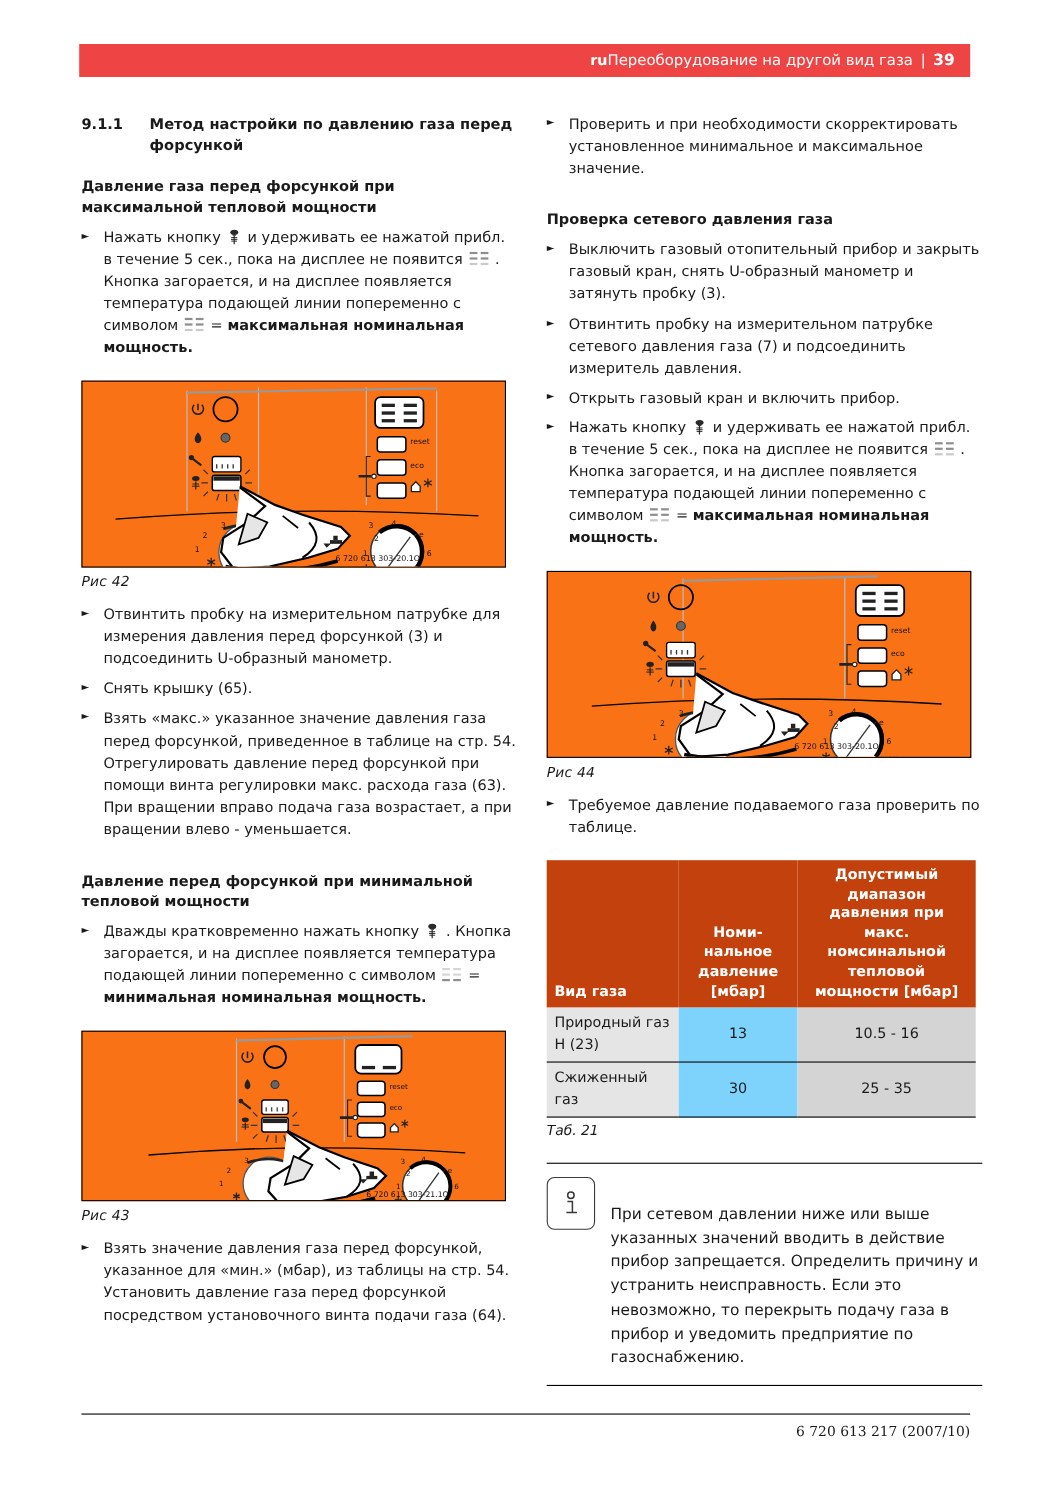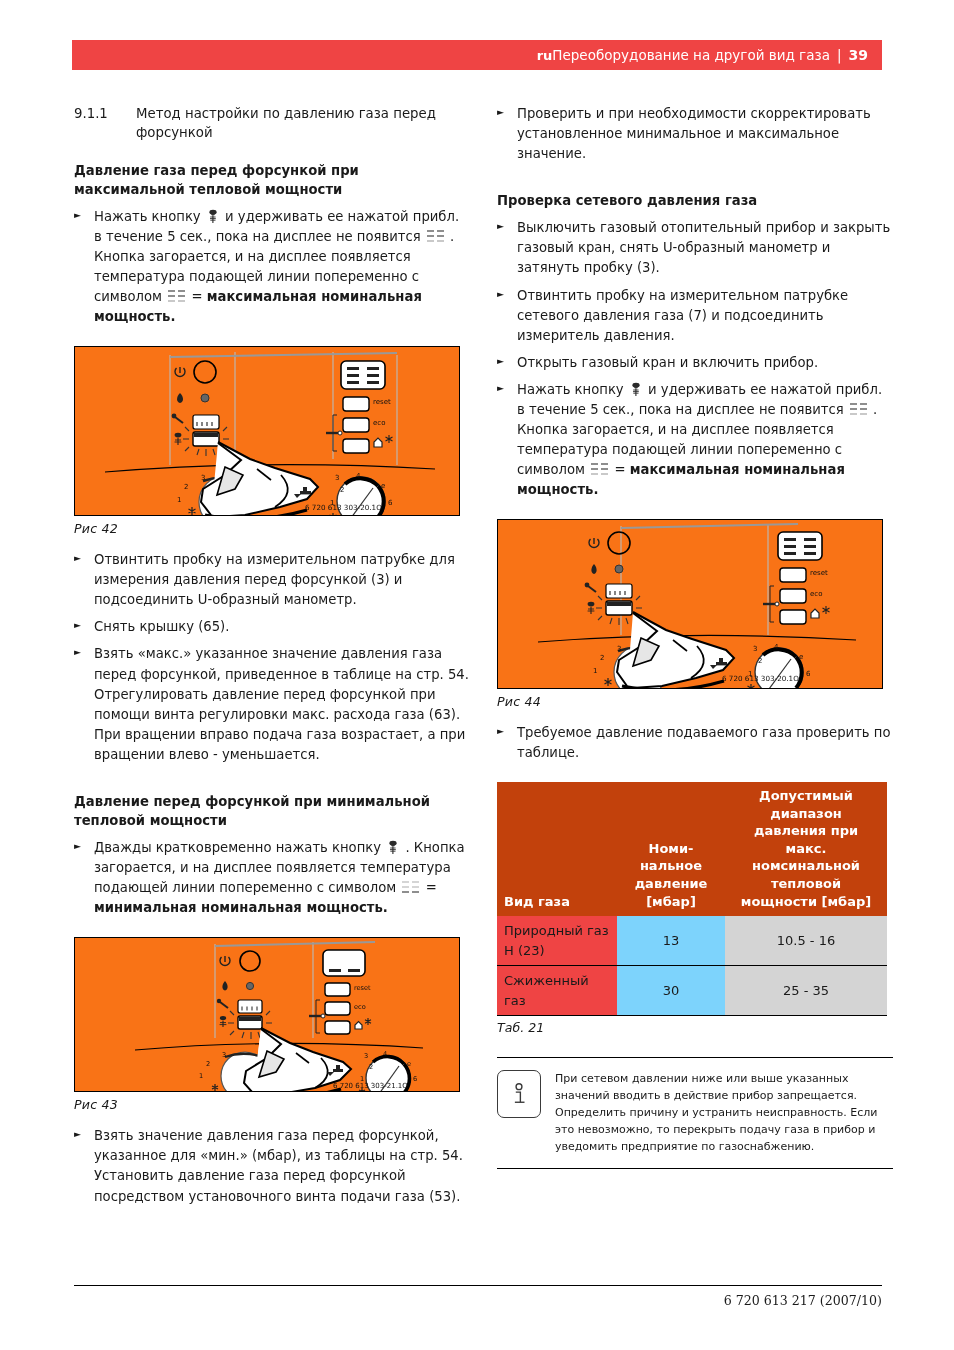--- a/index.html
+++ b/index.html
@@ -52,21 +52,21 @@
     top: 104px;
     width: 396px;
   }
   .col-left  { left: 74px; }
   .col-right { left: 497px; }
 
   
   .sec-num-head {
     display: flex;
     font-size: 13.3px;
-    font-weight: normal;
+    font-weight: bold;
     line-height: 1.45;
     margin: 0 0 18px 0;
   }
   .sec-num { width: 62px; flex: 0 0 62px; }
   .sec-title { flex: 1; }
 
   h3.sub {
     font-size: 13.2px;
     font-weight: bold;
     line-height: 1.45;
@@ -167,21 +167,21 @@
   table.gas th.c1 { text-align: left;   width: 106px; }
   table.gas th.c2 { text-align: center; width: 94px; }
   table.gas th.c3 { text-align: center; }
   table.gas td {
     border-bottom: 1px solid #000;
     padding: 5px 7px;
     line-height: 1.5;
     font-size: 13px;
     vertical-align: middle;
   }
-  table.gas td.c1 { background: #ef4444; text-align: left; }
+  table.gas td.c1 { background: #e5e5e5; text-align: left; }
   table.gas td.c2 { background: #7dd3fc; text-align: center; }
   table.gas td.c3 { background: #d4d4d4; text-align: center; }
 
   .tab-caption {
     font-size: 12.6px;
     font-style: italic;
     margin: 4px 0 0 0;
   }
 
   
@@ -199,22 +199,23 @@
     height: 46px;
     border: 1.6px solid #3a3a3a;
     border-radius: 7px;
     display: flex;
     align-items: center;
     justify-content: center;
     background: #fff;
   }
   .note-text {
     flex: 1;
-    font-size: 11px;
+    font-size: 14px;
     line-height: 1.55;
+    margin-top: 24px;
   }
 
   
   .footer {
     position: absolute;
     left: 74px;
     top: 1285px;
     width: 808px;
     border-top: 1.2px solid #000;
     padding-top: 7px;
@@ -492,21 +493,21 @@
         <text x="285" y="143">1</text>
         <text x="333" y="158">max</text>
       </g>
       <text x="258" y="150" font-family="DejaVu Sans, sans-serif" font-size="7" fill="#111">6 720 613 303-21.1O</text>
     </svg>
   </div>
   <div class="caption">Рис 43</div>
 
   <div class="bullet">
     <span class="tri">►</span>
-    <span class="btxt">Взять значение давления газа перед форсункой, указанное для «мин.» (мбар), из таблицы на стр. 54. Установить давление газа перед форсункой посредством установочного винта подачи газа (53).</span>
+    <span class="btxt">Взять значение давления газа перед форсункой, указанное для «мин.» (мбар), из таблицы на стр. 54. Установить давление газа перед форсункой посредством установочного винта подачи газа (64).</span>
   </div>
 </div>
 
 <div class="col col-right">
 
   <div class="bullet">
     <span class="tri">►</span>
     <span class="btxt">Проверить и при необходимости скорректировать установленное минимальное и максимальное значение.</span>
   </div>
 

